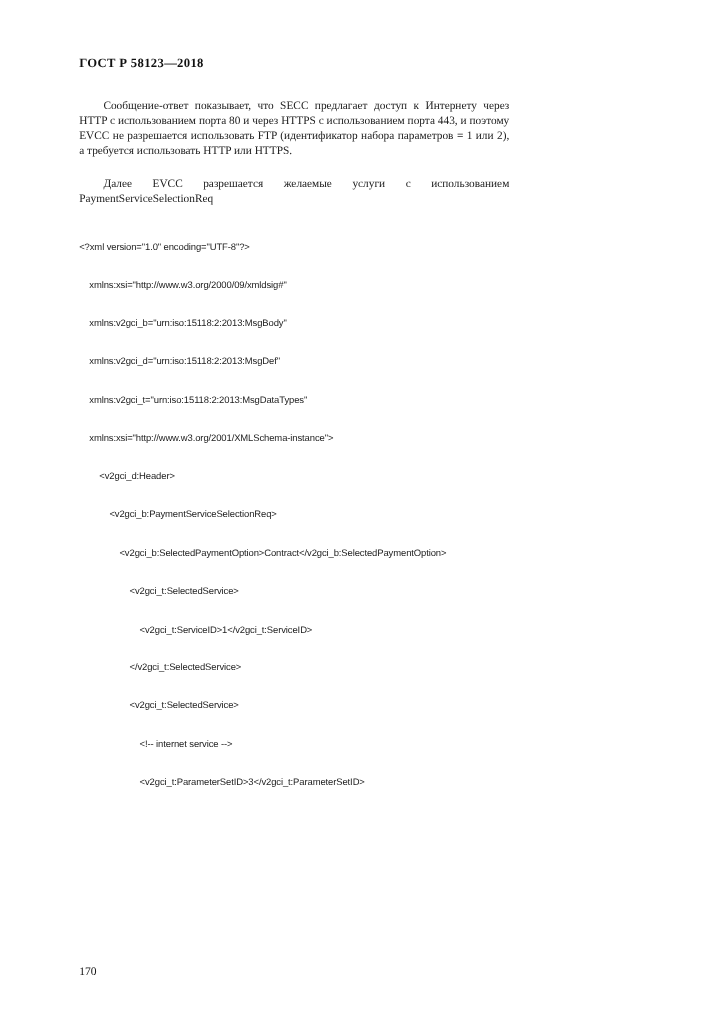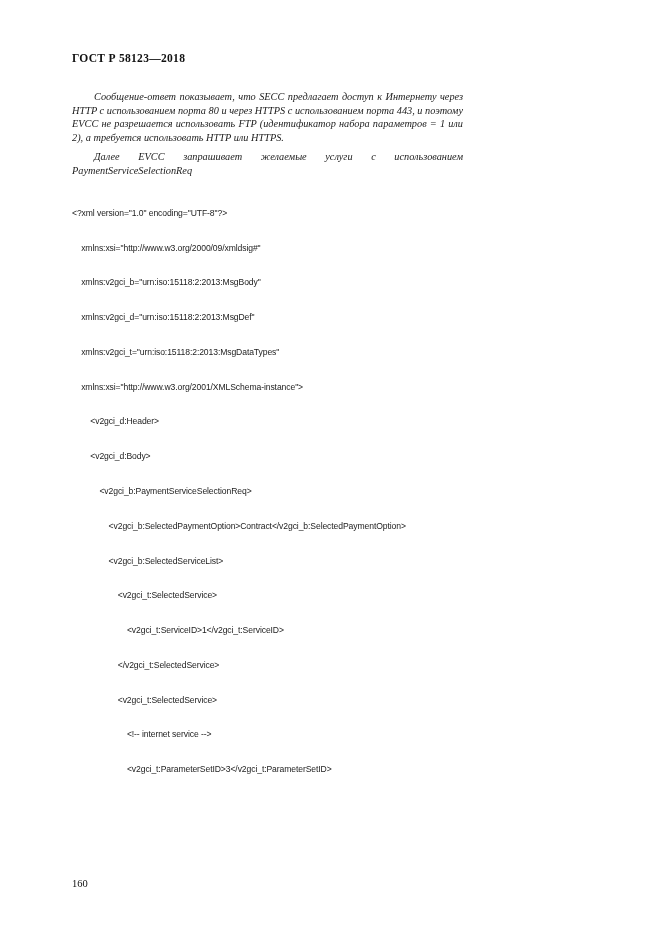--- a/index.html
+++ b/index.html
@@ -27,24 +27,23 @@
     font-size: 11.5px;
     font-weight: bold;
     letter-spacing: 0.3px;
     margin-bottom: 26px;
     color: #111;
   }
   p.body-text {
     font-size: 10.3px;
     line-height: 13.6px;
     text-align: justify;
-    margin: 6px 0 2px 0;
+    margin: 17px 0 2px 0;
     text-indent: 22px;
     color: #1b1b1b;
-    font-style: italic;
   }
   .code-block {
     font-family: "Liberation Sans", sans-serif;
     font-size: 8.6px;
     line-height: 11.6px;
     color: #1c1c1c;
     margin: 7px 0 0 0;
     letter-spacing: -0.1px;
     white-space: pre;
   }
@@ -61,41 +60,39 @@
   }
 </style>
 </head>
 <body>
 
 <div class="page">
 
   <div class="header">ГОСТ Р 58123—2018</div>
 
   <p class="body-text">Сообщение-ответ показывает, что SECC предлагает доступ к Интернету через HTTP с использованием порта 80 и через HTTPS с использованием порта 443, и поэтому EVCC не разрешается использовать FTP (идентификатор набора параметров = 1 или 2), а требуется использовать HTTP или HTTPS.</p>
-  <p class="body-text">Далее EVCC запрашивает желаемые услуги с использованием PaymentServiceSelectionReq</p>
+  <p class="body-text">Далее EVCC разрешается желаемые услуги с использованием PaymentServiceSelectionReq</p>
 
   <div class="code-block">
     <span class="code-line">&lt;?xml version="1.0" encoding="UTF-8"?&gt;</span>
     <span class="code-line">    xmlns:xsi="http://www.w3.org/2000/09/xmldsig#"</span>
     <span class="code-line">    xmlns:v2gci_b="urn:iso:15118:2:2013:MsgBody"</span>
     <span class="code-line">    xmlns:v2gci_d="urn:iso:15118:2:2013:MsgDef"</span>
     <span class="code-line">    xmlns:v2gci_t="urn:iso:15118:2:2013:MsgDataTypes"</span>
     <span class="code-line">    xmlns:xsi="http://www.w3.org/2001/XMLSchema-instance"&gt;</span>
     <span class="code-line">        &lt;v2gci_d:Header&gt;</span>
-    <span class="code-line">        &lt;v2gci_d:Body&gt;</span>
     <span class="code-line">            &lt;v2gci_b:PaymentServiceSelectionReq&gt;</span>
     <span class="code-line">                &lt;v2gci_b:SelectedPaymentOption&gt;Contract&lt;/v2gci_b:SelectedPaymentOption&gt;</span>
-    <span class="code-line">                &lt;v2gci_b:SelectedServiceList&gt;</span>
     <span class="code-line">                    &lt;v2gci_t:SelectedService&gt;</span>
     <span class="code-line">                        &lt;v2gci_t:ServiceID&gt;1&lt;/v2gci_t:ServiceID&gt;</span>
     <span class="code-line">                    &lt;/v2gci_t:SelectedService&gt;</span>
     <span class="code-line">                    &lt;v2gci_t:SelectedService&gt;</span>
     <span class="code-line">                        &lt;!-- internet service --&gt;</span>
     <span class="code-line">                        &lt;v2gci_t:ParameterSetID&gt;3&lt;/v2gci_t:ParameterSetID&gt;</span>
     
     
     
     
     
   </div>
 
-  <div class="page-number">160</div>
+  <div class="page-number">170</div>
 </div>
 
 </body></html>

